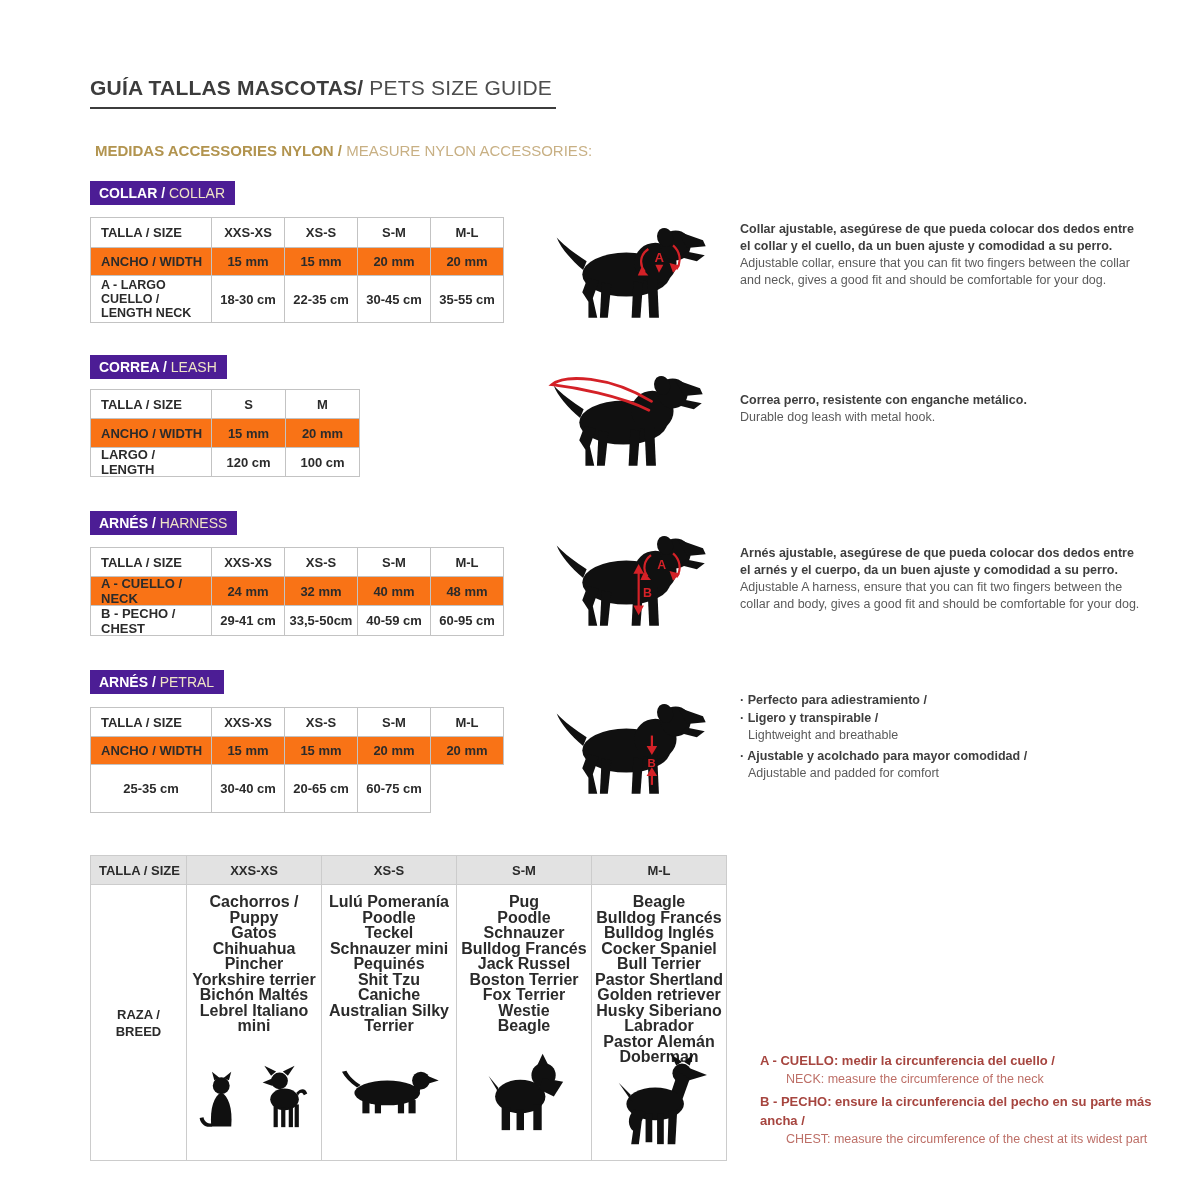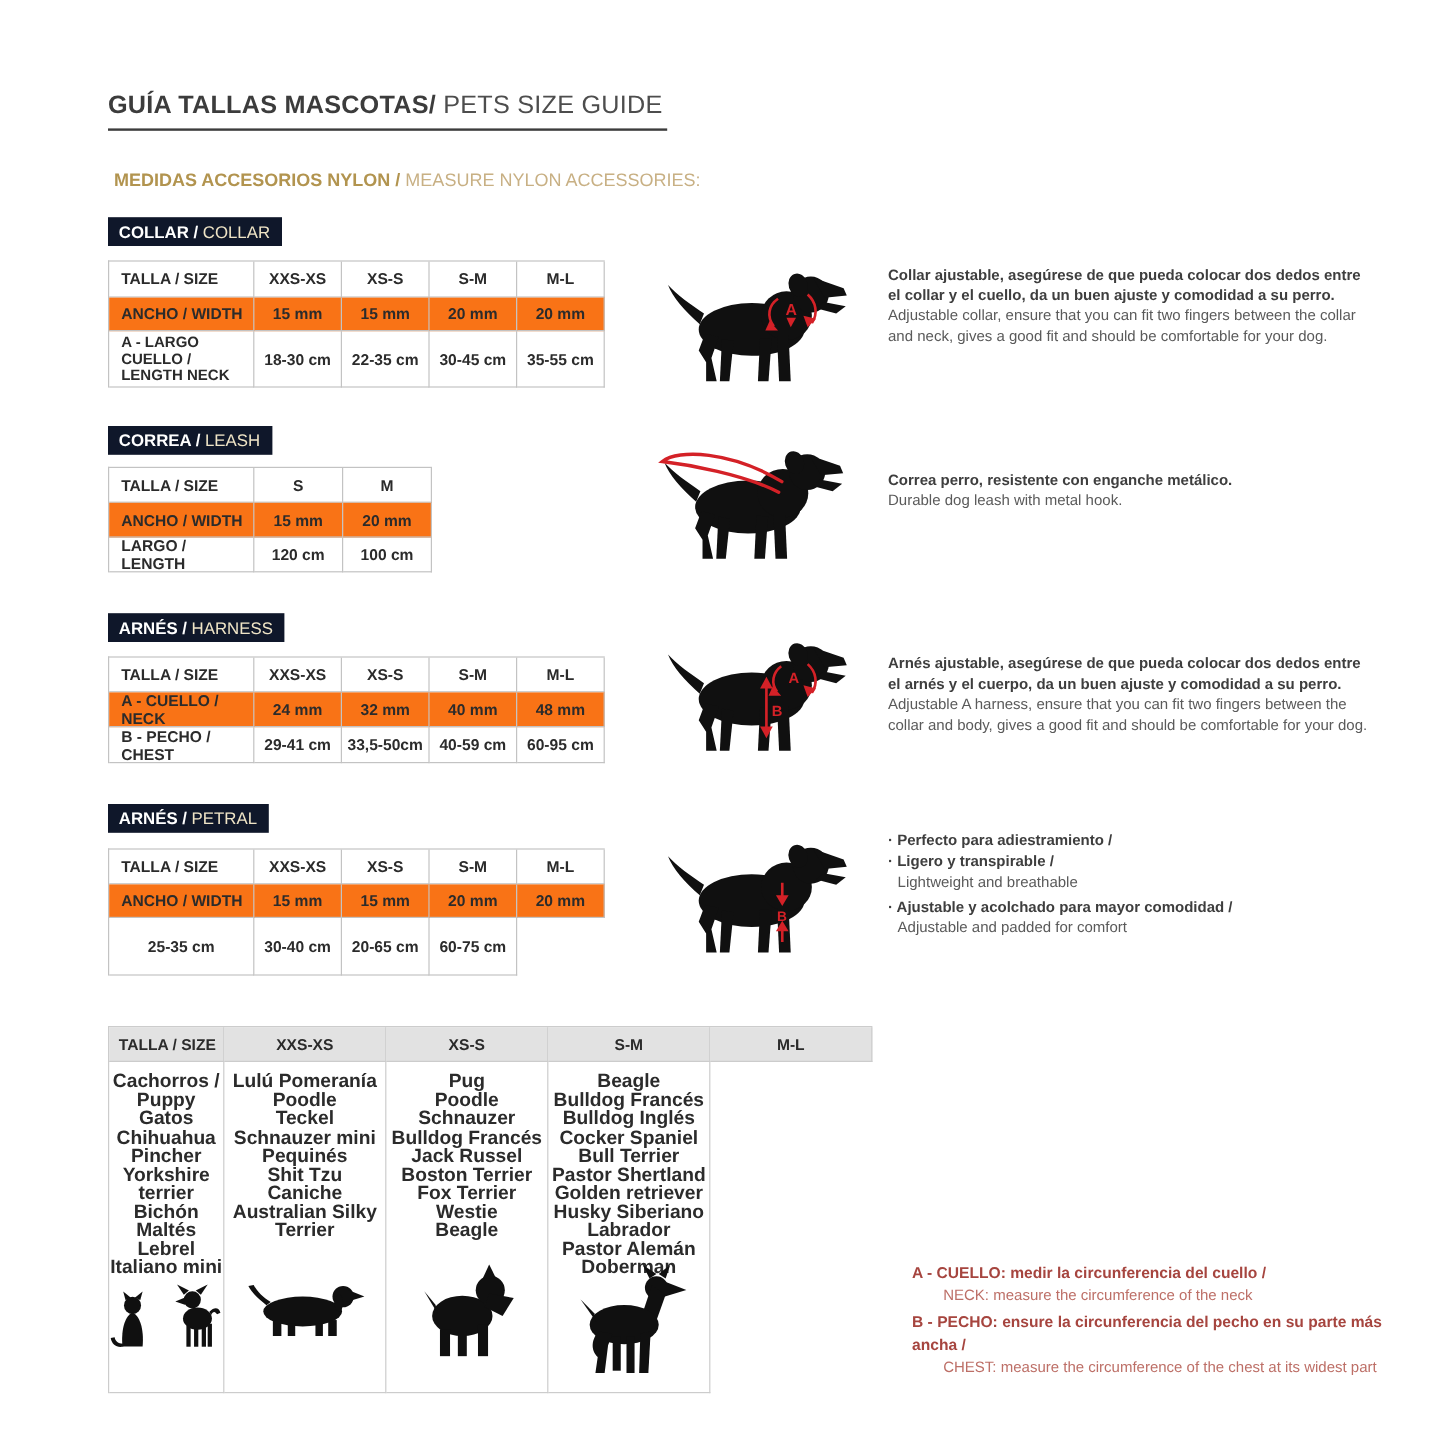--- a/index.html
+++ b/index.html
@@ -10,21 +10,21 @@
 
   
   .title { position:absolute; left:90px; top:76px; font-size:21px; letter-spacing:.2px;
            border-bottom:2px solid #3c3c3c; padding-bottom:7px; padding-right:4px; }
   .title .t1 { font-weight:700; color:#3c3c3c; }
   .title .t2 { font-weight:400; color:#4d4d4d; }
   .subtitle { position:absolute; left:95px; top:142px; font-size:15px; }
   .subtitle .s1 { font-weight:700; color:#b2944f; }
   .subtitle .s2 { font-weight:400; color:#c8b084; }
 
-  .badge { position:absolute; background:#0f172a; padding:4px 10px 4px 9px; font-size:14px; }
+  .badge { position:absolute; background:#4c1d95; padding:4px 10px 4px 9px; font-size:14px; }
   .badge .b1 { font-weight:700; color:#ffffff; }
   .badge .b2 { font-weight:400; color:#efe4c6; }
 
   
   .stable { position:absolute; display:grid; border-top:1px solid #c3c3c3; border-left:1px solid #c3c3c3; font-size:13px; font-weight:700; }
   .stable .cell { border-right:1px solid #c3c3c3; border-bottom:1px solid #c3c3c3;
                   display:flex; align-items:center; justify-content:center; text-align:center; }
   .stable .cell.label { justify-content:flex-start; text-align:left; padding:0 6px 0 10px; }
   .stable .cell.two { font-size:12.5px; line-height:14px; }
   .stable .cell.shade { background:#f97316; }
@@ -89,21 +89,21 @@
         <path d="M60,72 L71,74 L67,112 L58,112 Z"></path>
         <path d="M43,48 C31,40 17,30 9,21 C13,32 25,46 39,58 Z"></path>
       </g>
     </defs>
   </svg>
 
   <div class="title">
     <span class="t1">GUÍA TALLAS MASCOTAS/</span><span class="t2"> PETS SIZE GUIDE</span>
   </div>
   <div class="subtitle">
-    <span class="s1">MEDIDAS ACCESORIOS NYLON /</span><span class="s2"> MEASURE NYLON ACCESSORIES:</span>
+    <span class="s1">MEDIDAS ACCESSORIES NYLON /</span><span class="s2"> MEASURE NYLON ACCESSORIES:</span>
   </div>
 
   <div class="badge" style="left:90px; top:181px;">
     <span class="b1">COLLAR /</span><span class="b2"> COLLAR</span>
   </div>
 
   <div class="stable w5 rows-a" style="left:90px; top:217px;">
     <div class="cell label">TALLA / SIZE</div>
     <div class="cell">XXS-XS</div>
     <div class="cell">XS-S</div>
@@ -247,20 +247,22 @@
     <span class="en">Adjustable and padded for comfort</span>
   </div>
 
   <div class="btable">
     <div class="cell hcell first">TALLA /  SIZE</div>
     <div class="cell hcell">XXS-XS</div>
     <div class="cell hcell">XS-S</div>
     <div class="cell hcell">S-M</div>
     <div class="cell hcell">M-L</div>
 
+    <div class="cell raza">RAZA /
+BREED</div>
 
     <div class="cell breedcell">
       <div class="breedlist">Cachorros / Puppy
 Gatos
 Chihuahua
 Pincher
 Yorkshire terrier
 Bichón Maltés
 Lebrel Italiano mini</div>
       <div class="fauna fauna-1">

